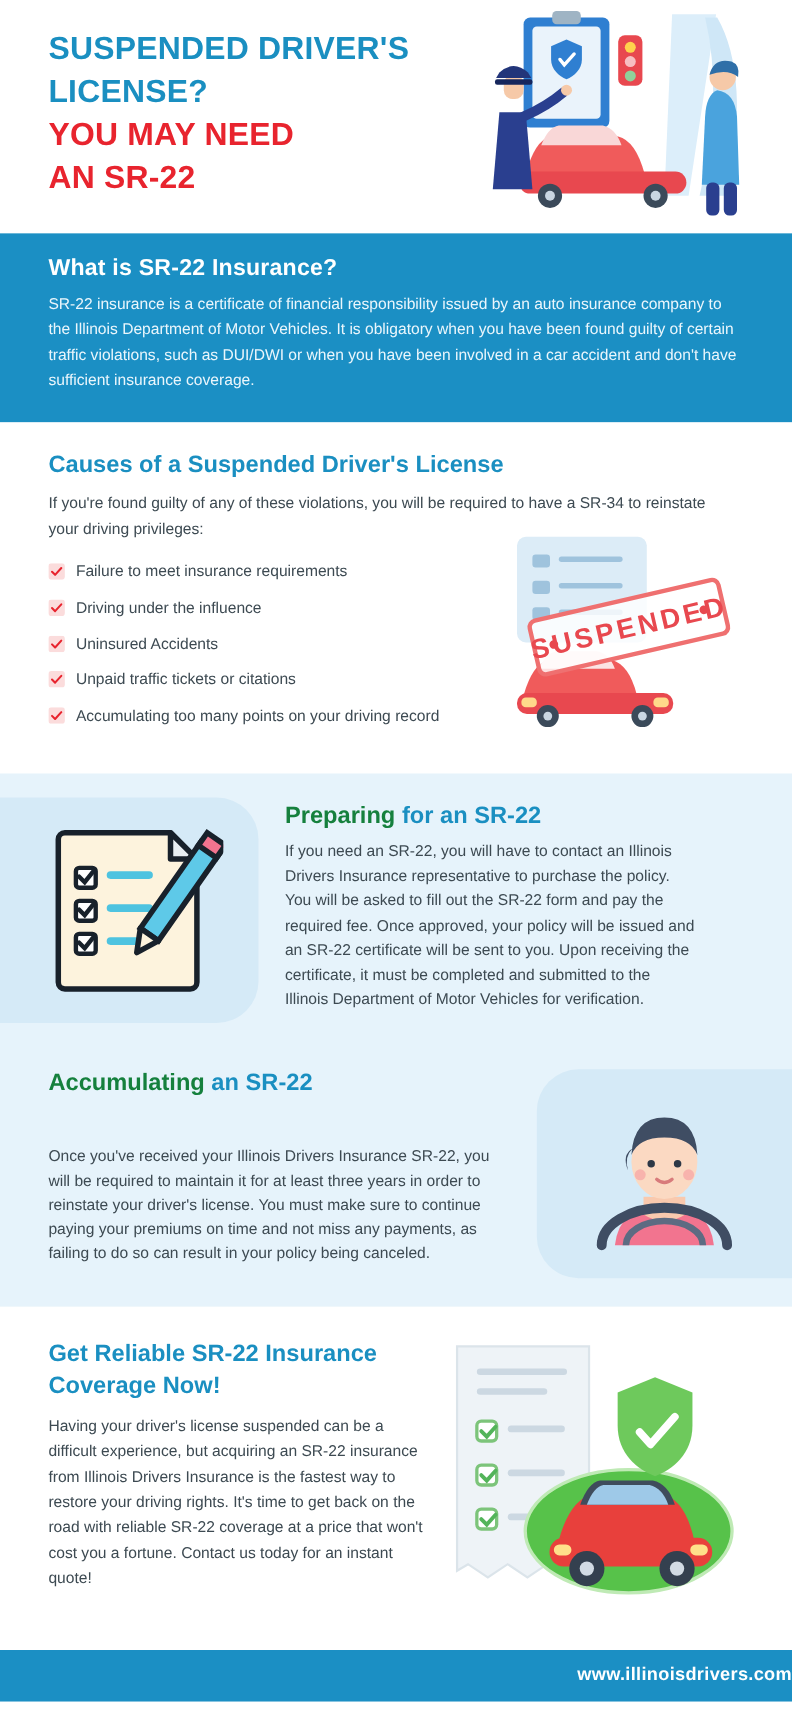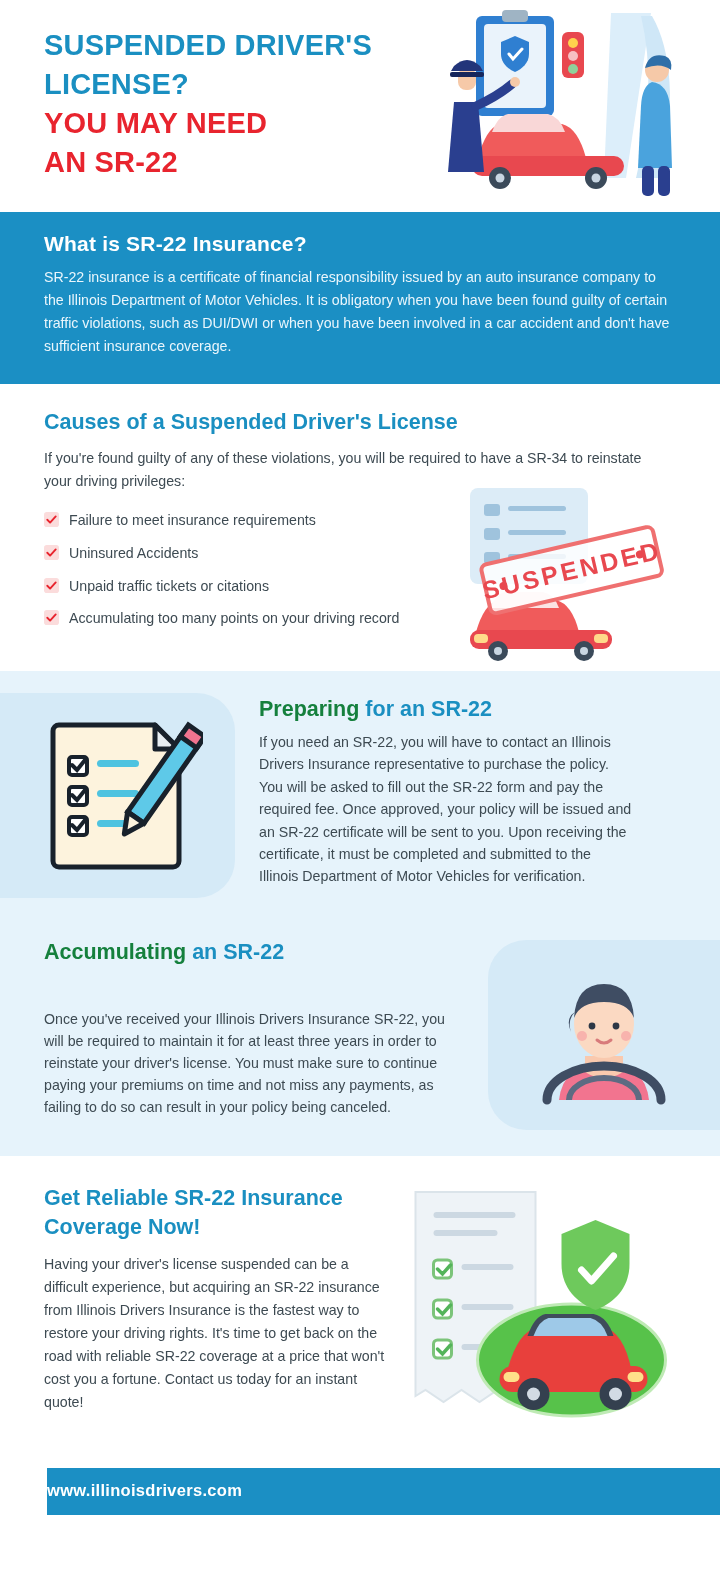--- a/index.html
+++ b/index.html
@@ -164,23 +164,22 @@
     font-weight: bold;
     line-height: 1.34;
     margin-bottom: 12px;
   }
   .cta-text p { font-size: 14.2px; line-height: 1.62; }
   .cta-art { flex: 1 1 auto; position: relative; height: 250px; }
 
   
   .footer {
     background: #1b8fc4;
-    text-align: left;
+    text-align: right;
     padding: 13px 0 15px 0;
-    margin-left: 47px;
   }
   .footer a {
     color: #ffffff;
     font-size: 16.5px;
     font-weight: bold;
     text-decoration: none;
     letter-spacing: .3px;
   }
 </style>
 </head>
@@ -243,20 +242,27 @@
   <section class="causes">
     <h2>Causes of a Suspended Driver's License</h2>
     <p class="lead">If you're found guilty of any of these violations, you will be required to have a SR-34 to reinstate your driving privileges:</p>
     <ul>
       <li>
         <svg class="check" viewBox="0 0 16 16">
             <rect x="0" y="0" width="16" height="16" rx="3" fill="#fbdcdc"></rect>
             <path d="M3.5 8.3 l3 3 6-6.6" stroke="#e8242e" stroke-width="2" fill="none" stroke-linecap="round" stroke-linejoin="round"></path>
           </svg>
         <span>Failure to meet insurance requirements</span>
+      </li>
+      <li>
+        <svg class="check" viewBox="0 0 16 16">
+            <rect x="0" y="0" width="16" height="16" rx="3" fill="#fbdcdc"></rect>
+            <path d="M3.5 8.3 l3 3 6-6.6" stroke="#e8242e" stroke-width="2" fill="none" stroke-linecap="round" stroke-linejoin="round"></path>
+          </svg>
+        <span>Driving under the influence</span>
       </li>
       <li>
         <svg class="check" viewBox="0 0 16 16">
             <rect x="0" y="0" width="16" height="16" rx="3" fill="#fbdcdc"></rect>
             <path d="M3.5 8.3 l3 3 6-6.6" stroke="#e8242e" stroke-width="2" fill="none" stroke-linecap="round" stroke-linejoin="round"></path>
           </svg>
         <span>Uninsured Accidents</span>
       </li>
       <li>
         <svg class="check" viewBox="0 0 16 16">

